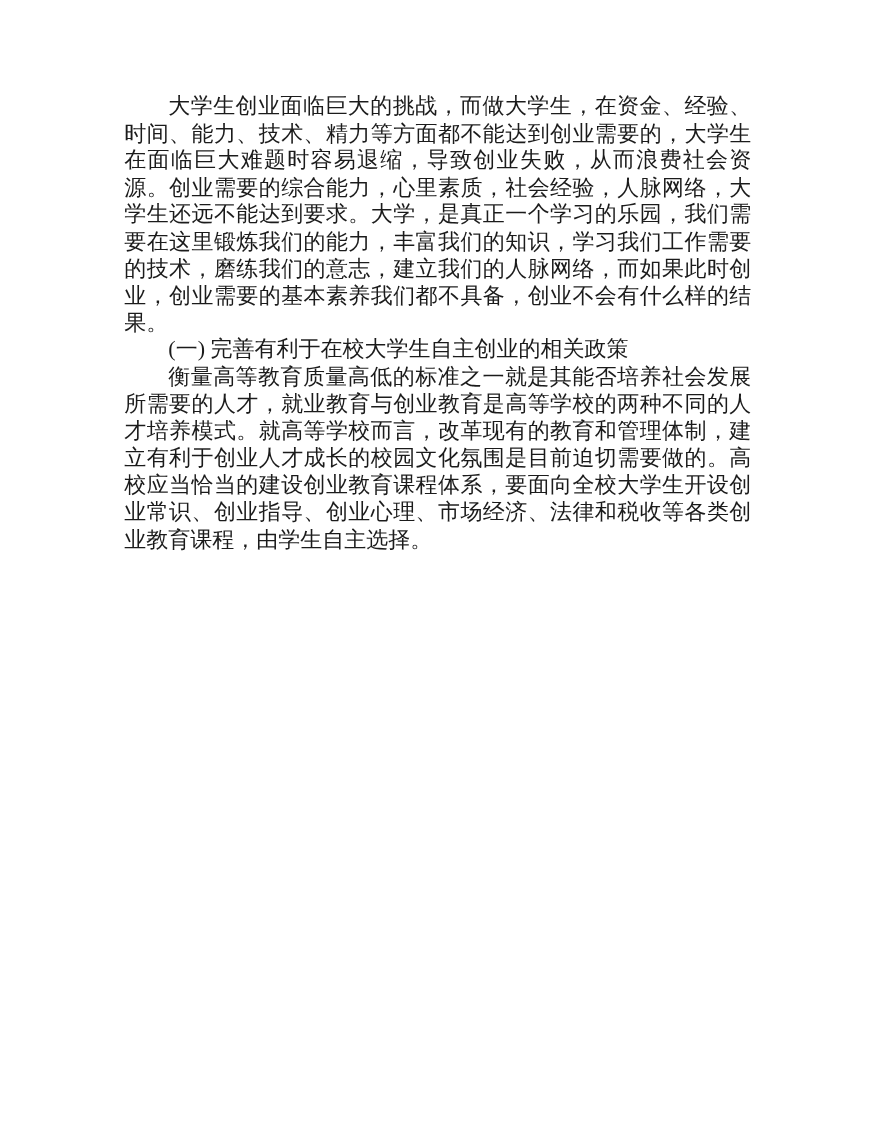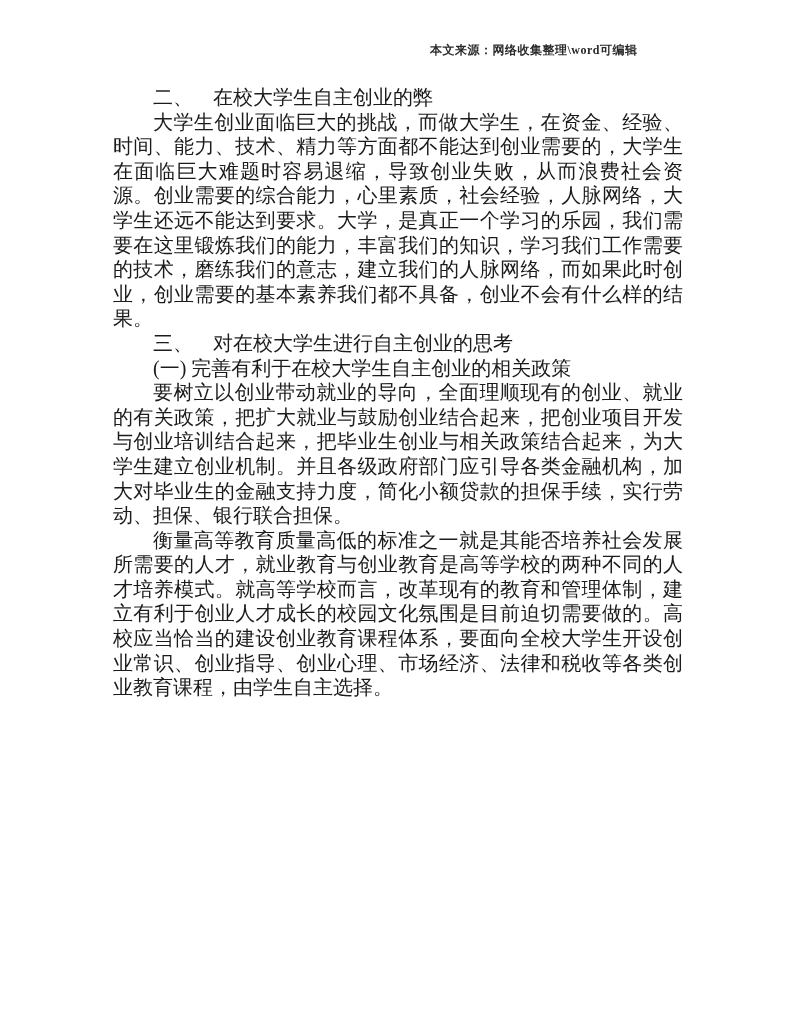--- a/index.html
+++ b/index.html
@@ -43,24 +43,20 @@
     word-break: break-all;
   }
   .doc-body p.flush {
     text-indent: 0;
   }
 </style>
 </head>
 <body>
 
 <div class="page">
-  <div class="doc-header">本文来源：网络收集整理\word可编辑</div>
 
   <article class="doc-body">
-    <p>二、　在校大学生自主创业的弊</p>
     <p>大学生创业面临巨大的挑战，而做大学生，在资金、经验、时间、能力、技术、精力等方面都不能达到创业需要的，大学生在面临巨大难题时容易退缩，导致创业失败，从而浪费社会资源。创业需要的综合能力，心里素质，社会经验，人脉网络，大学生还远不能达到要求。大学，是真正一个学习的乐园，我们需要在这里锻炼我们的能力，丰富我们的知识，学习我们工作需要的技术，磨练我们的意志，建立我们的人脉网络，而如果此时创业，创业需要的基本素养我们都不具备，创业不会有什么样的结果。</p>
-    <p>三、　对在校大学生进行自主创业的思考</p>
     <p>(一) 完善有利于在校大学生自主创业的相关政策</p>
-    <p>要树立以创业带动就业的导向，全面理顺现有的创业、就业的有关政策，把扩大就业与鼓励创业结合起来，把创业项目开发与创业培训结合起来，把毕业生创业与相关政策结合起来，为大学生建立创业机制。并且各级政府部门应引导各类金融机构，加大对毕业生的金融支持力度，简化小额贷款的担保手续，实行劳动、担保、银行联合担保。</p>
     <p>衡量高等教育质量高低的标准之一就是其能否培养社会发展所需要的人才，就业教育与创业教育是高等学校的两种不同的人才培养模式。就高等学校而言，改革现有的教育和管理体制，建立有利于创业人才成长的校园文化氛围是目前迫切需要做的。高校应当恰当的建设创业教育课程体系，要面向全校大学生开设创业常识、创业指导、创业心理、市场经济、法律和税收等各类创业教育课程，由学生自主选择。</p>
 
   </article>
 </div>
 
 </body></html>

